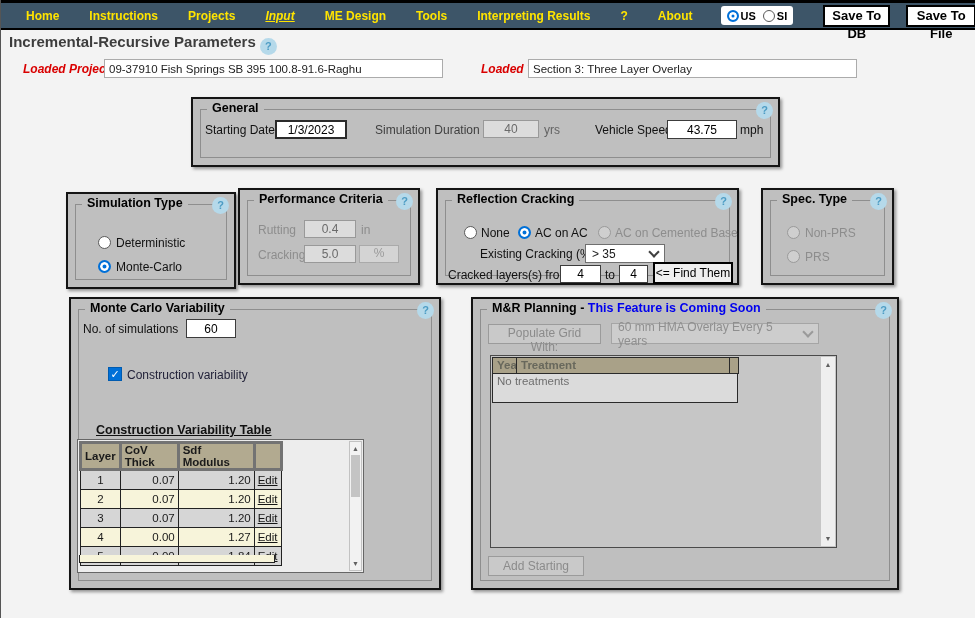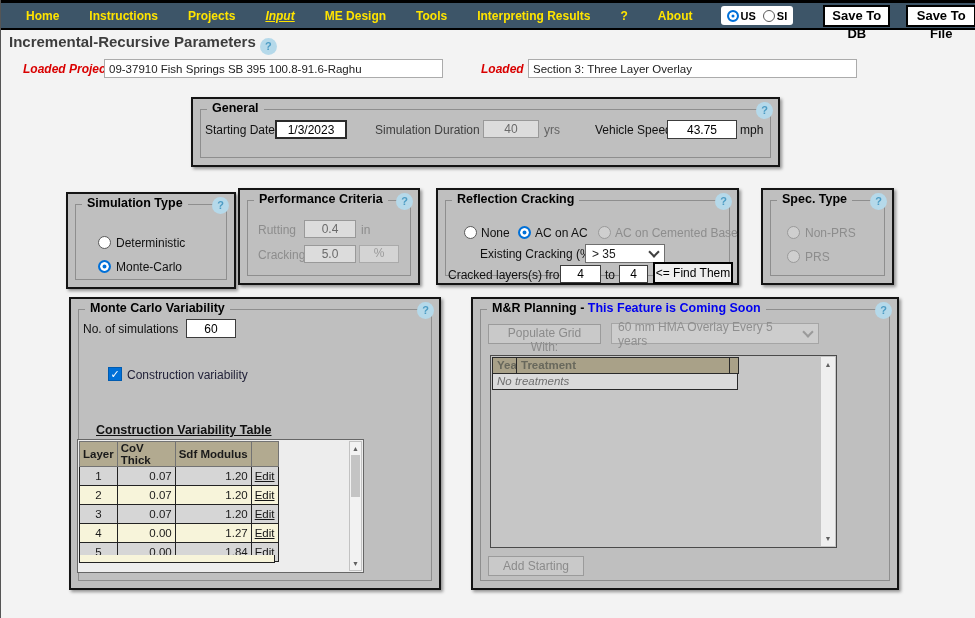--- a/index.html
+++ b/index.html
@@ -57,21 +57,21 @@
   .chev.dis{border-color:#9a9a9a;}
   .pctbox{position:absolute;background:#d4d4d4;border:1px solid #aaa;color:#9a9a9a;
           text-align:center;font-size:12px;box-sizing:border-box;}
   .btn-find{position:absolute;background:#efefef;border:2px solid #000;font-size:12px;color:#000;
             font-family:"Liberation Sans",sans-serif;padding:0;cursor:pointer;}
   .btn-dis{position:absolute;background:#c9c9c9;border:1px solid #9b9b9b;color:#8b8b8b;
            font-size:12px;font-family:"Liberation Sans",sans-serif;}
   
   .cv-container{position:absolute;background:#ededed;border:1px solid #666;box-sizing:border-box;}
   .cvtable{border-collapse:collapse;font-size:11.5px;table-layout:fixed;}
-  .cvtable th{background:#b2aa90;border:1px solid #737373;font-weight:700;padding:0 3px;height:16px;text-align:left;}
+  .cvtable th{background:#b2aa90;border:3px solid #737373;font-weight:700;padding:0 3px;height:16px;text-align:left;}
   .cvtable td{border:1px solid #222;padding:0 3px;height:18px;}
   .cvtable td.num{text-align:right;}
   .cvtable td.ctr{text-align:center;}
   .r-gray td{background:#d6d6d6;}
   .r-yel td{background:#f7f4da;}
   .editlink{color:#151515;text-decoration:underline;cursor:pointer;}
   .partialrow{position:absolute;background:#f7f4da;border:1px solid #222;border-top:none;box-sizing:border-box;}
   
   .sbar{position:absolute;background:#f2f2f2;border:1px solid #c2c2c2;box-sizing:border-box;}
   .sarrow{position:absolute;left:0;width:100%;text-align:center;font-size:7px;color:#606060;line-height:11px;cursor:pointer;}
@@ -265,21 +265,21 @@
     <span class="help">?</span>
     <button class="btn-dis" style="left:15px;top:25px;width:113px;height:20px;">Populate Grid With:</button>
     <div class="selbox dis" style="left:138px;top:24px;width:208px;height:21px;">
       <span>60 mm HMA Overlay Every 5 years</span>
       <span class="chev dis"></span>
     </div>
     <div class="mr-grid" style="left:17px;top:56px;width:347px;height:193px;">
       <div class="mr-cell mr-head" style="left:1px;top:1px;width:25px;height:17px;">Year</div>
       <div class="mr-cell mr-head" style="left:25px;top:1px;width:214px;height:17px;">Treatment</div>
       <div class="mr-cell mr-head" style="left:238px;top:1px;width:9px;height:17px;"></div>
-      <div class="mr-cell mr-empty" style="left:1px;top:17px;width:246px;height:17px;font-style:italic;">No treatments</div>
+      <div class="mr-cell mr-empty" style="left:1px;top:17px;width:246px;height:30px;">No treatments</div>
       <div class="sbar" style="right:1px;top:1px;width:14px;height:189px;border:none;background:#efefef;">
         <span class="sarrow" style="top:2px;">▲</span>
         <span class="sarrow" style="bottom:2px;">▼</span>
       </div>
     </div>
     <button class="btn-dis" style="left:15px;top:257px;width:96px;height:20px;">Add Starting</button>
   </div>
 </div>
 
 </body></html>

